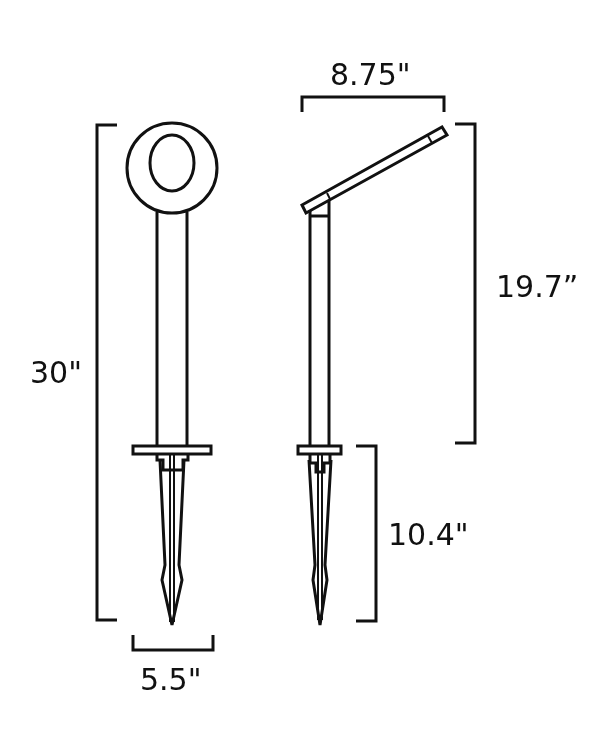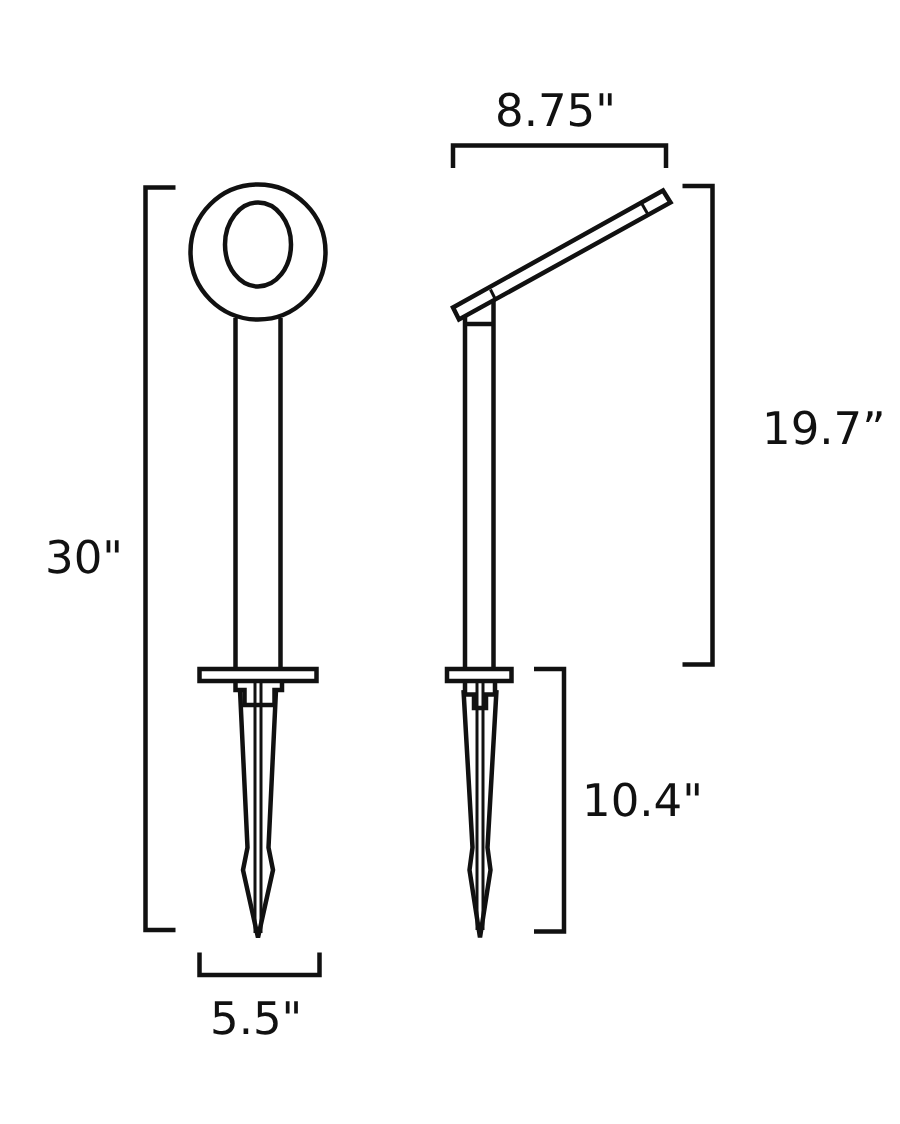--- a/index.html
+++ b/index.html
@@ -57,14 +57,14 @@
 
     <path d="M455 124 L475 124 L475 443 L455 443"></path>
 
     <path d="M356 446 L376 446 L376 621 L356 621"></path>
   </g>
 </svg>
 
 <div class="lbl" style="left:30px; top:358px;">30"</div>
 <div class="lbl" style="left:140px; top:665px;">5.5"</div>
 <div class="lbl" style="left:330px; top:60px;">8.75"</div>
-<div class="lbl" style="left:508px; top:272px;">19.7”</div>
+<div class="lbl" style="left:496px; top:272px;">19.7”</div>
 <div class="lbl" style="left:388px; top:520px;">10.4"</div>
 
 </body></html>

